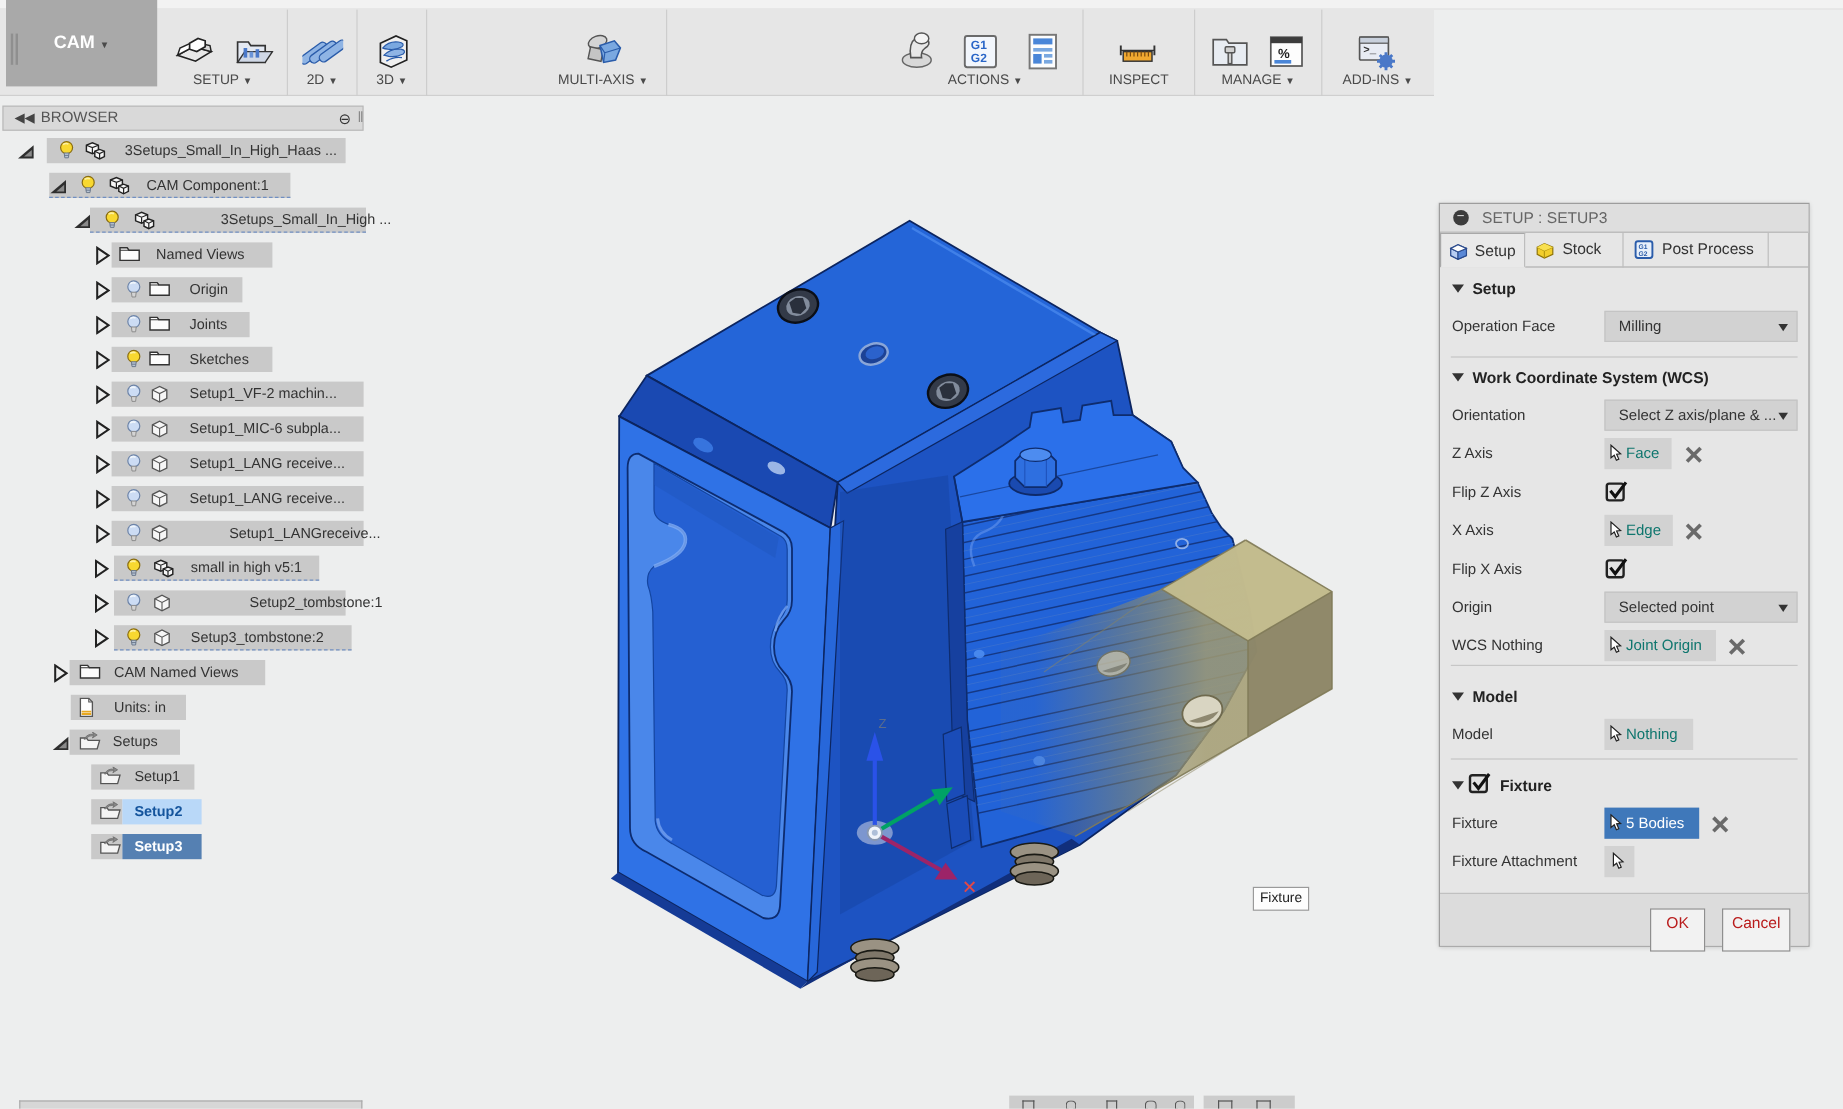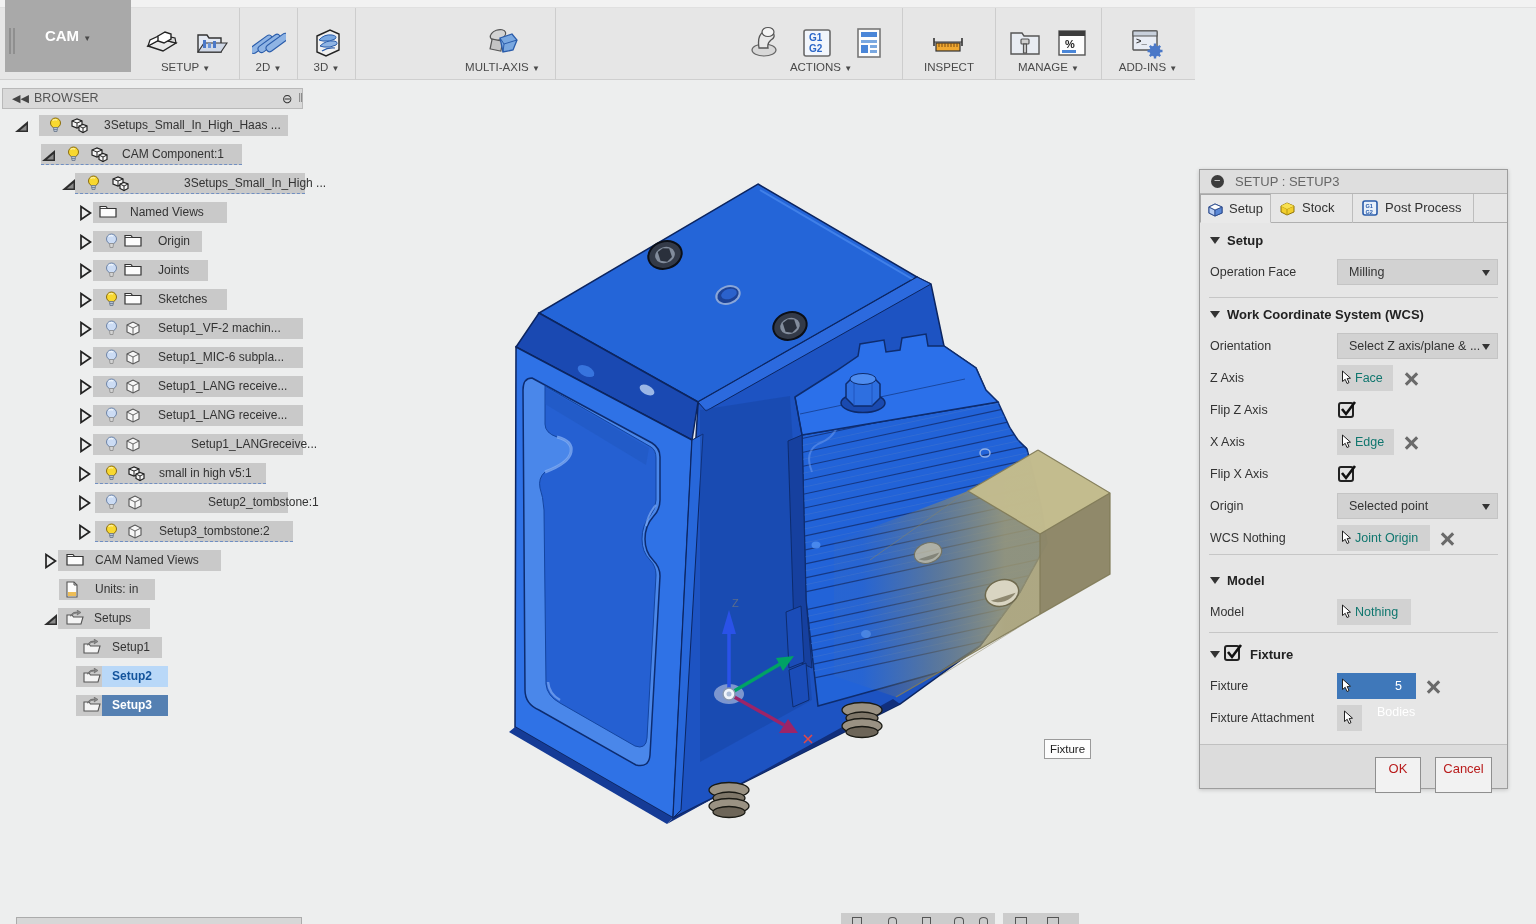--- a/index.html
+++ b/index.html
@@ -718,21 +718,21 @@
         </svg><span style="margin-left:18px;">Nothing</span></div>
     <div class="sep" style="top:462px;"></div>
     <div class="sect" style="left:10px;top:477px;"><span class="st"></span></div>
     <div class="cb" style="left:24px;top:475px;">
         <svg style="position:absolute;left:0px;top:-5px;" width="17" height="19" viewBox="0 0 17 19">
           <path d="M2 10 L6 15 L15 3" fill="none" stroke="#111" stroke-width="2.6"></path>
         </svg>
       </div>
     <div class="sect" style="left:50px;top:477px;">Fixture</div>
     <div class="dlbl" style="left:10px;top:509px;">Fixture</div>
-    <div class="dbtn" style="top:503px;width:79px;background:#3f78ba;color:#fff;padding-left:40px;"><svg style="position:absolute;left:4px;top:5px;" width="11" height="15" viewBox="0 0 11 15">
+    <div class="dbtn" style="top:503px;width:79px;background:#3f78ba;color:#fff;"><svg style="position:absolute;left:4px;top:5px;" width="11" height="15" viewBox="0 0 11 15">
           <path d="M1.5 1 L1.5 11.5 L4.2 9.3 L6 13.5 L8 12.6 L6.2 8.5 L9.5 8.2 Z" fill="#fff" stroke="#222" stroke-width="1"></path>
         </svg><span style="margin-left:18px;">5 Bodies</span></div>
     <div class="xicon" style="left:226px;top:510px;"></div>
     <div class="dlbl" style="left:10px;top:541px;">Fixture Attachment</div>
     <div class="dbtn" style="top:535px;width:25px;">
         <svg style="position:absolute;left:6px;top:5px;" width="11" height="15" viewBox="0 0 11 15">
           <path d="M1.5 1 L1.5 11.5 L4.2 9.3 L6 13.5 L8 12.6 L6.2 8.5 L9.5 8.2 Z" fill="#fff" stroke="#222" stroke-width="1"></path>
         </svg>
       </div>
     <div id="dlgfoot">

